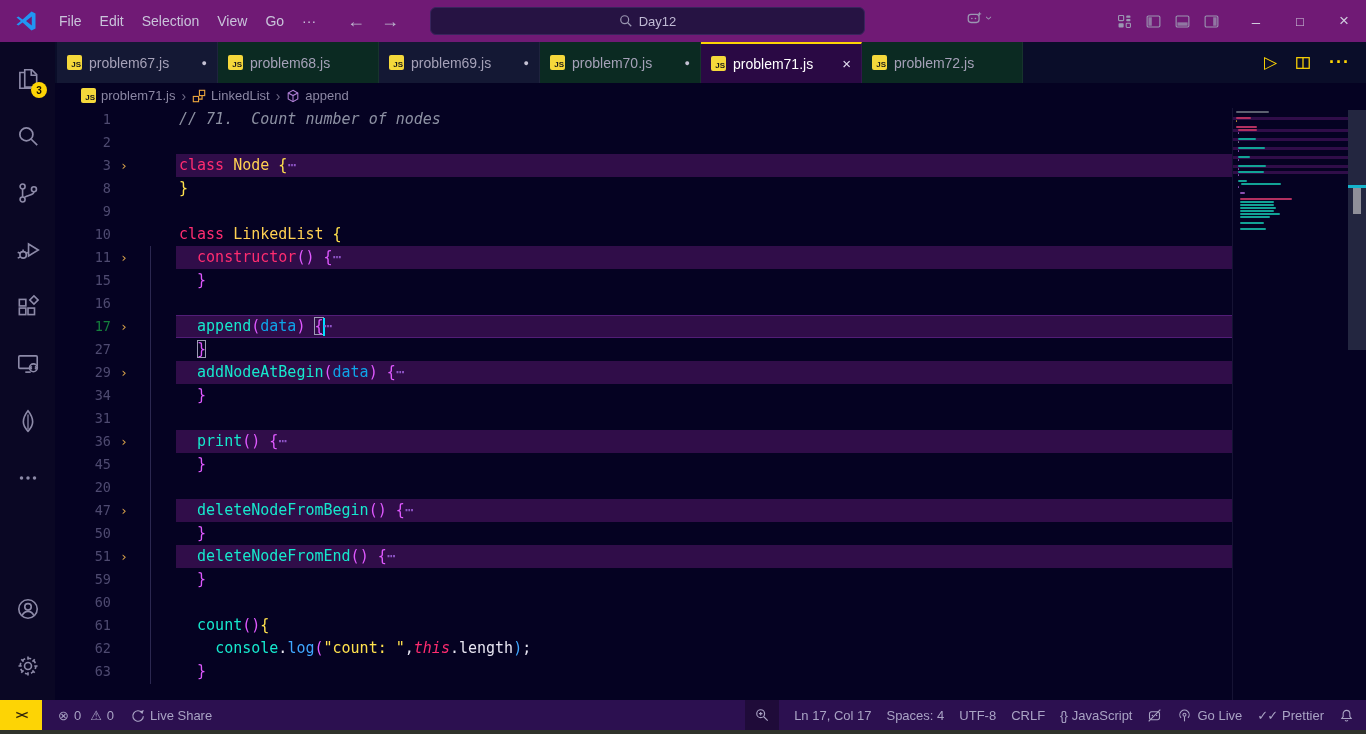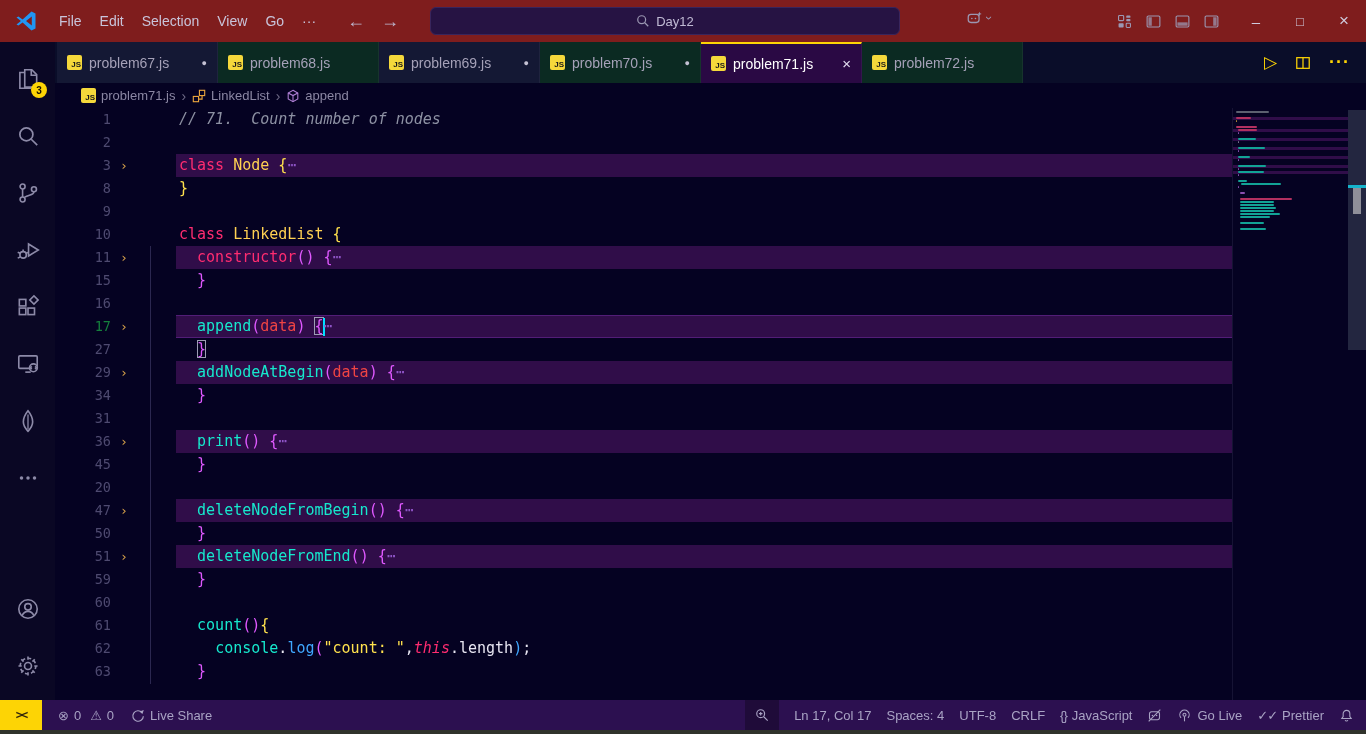--- a/index.html
+++ b/index.html
@@ -1,26 +1,26 @@
 <!DOCTYPE html>
 <html><head>
 <meta charset="utf-8">
 <style>
   * { margin:0; padding:0; box-sizing:border-box; }
   html,body { width:1366px; height:734px; overflow:hidden; background:#050222;
               font-family:"Liberation Sans", sans-serif; }
 
   
-  .titlebar { height:42px; background:#7f1d1d; display:flex; align-items:center; position:relative; }
+  .titlebar { height:42px; background:#701a75; display:flex; align-items:center; position:relative; }
   .logo { width:24px; height:24px; margin:0 12px 0 14px; }
   .menus { display:flex; align-items:center; }
   .menu-item { color:#c9c4da; font-size:14px; padding:4px 9px; cursor:default; }
   .nav-arrows { display:flex; gap:16px; margin-left:22px; color:#bdb8cf; font-size:18px; }
   .nav-arrows span { cursor:default; }
-  .searchbox { position:absolute; left:430px; top:7px; width:470px; height:28px;
+  .searchbox { position:absolute; left:430px; top:7px; width:435px; height:28px;
                background:#261343; border:1px solid #38255c; border-radius:6px;
                display:flex; align-items:center; justify-content:center; gap:6px;
                color:#c0bad4; font-size:13px; }
   .copilot { position:absolute; left:966px; top:9px; display:flex; align-items:center; gap:3px; color:#9b97b2; }
   .tb-right { margin-left:auto; display:flex; align-items:center; height:42px; }
   .layout-icons { display:flex; gap:12px; margin-right:14px; }
   .layout-icons span { display:flex; }
   .winbtn { width:44px; height:42px; display:flex; align-items:center; justify-content:center;
             color:#cfcbdd; font-size:15px; }
 
@@ -62,21 +62,21 @@
   .line { display:flex; height:23px; font-family:"DejaVu Sans Mono", monospace; font-size:15px; line-height:23px; position:relative; }
   .ln { width:56px; text-align:right; color:#4e4a70; font-size:13.5px; flex:none; }
   .ln.active { color:#15803d; }
   .foldcol { width:26px; text-align:center; color:#d9a34a; font-size:13px; flex:none; }
   .lcontent { flex:1; white-space:pre; padding-left:3px; position:relative;margin-left:39px; }
   .lcontent.hl { background:#300d49; }
   .lcontent.cur { background:#300d49; box-shadow: inset 0 1px 0 #521d77, inset 0 -1px 0 #521d77; }
   .com{color:#8d91a3;font-style:italic} .kw{color:#ff2c70} .kwi{color:#ff2c70;font-style:italic}
   .cls{color:#ffd152} .b1{color:#ffe14d} .b2{color:#df59ff}
   .b2m{color:#df59ff; box-shadow:inset 0 0 0 1px #9d9db5;}
-  .fn{color:#16e8cd} .param{color:#ef4444} .str{color:#ffe14d} .blue{color:#3fa7ff}
+  .fn{color:#16e8cd} .param{color:#0ea5e9} .str{color:#ffe14d} .blue{color:#3fa7ff}
   .pln{color:#e8e6f2} .foldt{color:#8f55c8; letter-spacing:1px;}
   .cursor { display:inline-block; width:2px; height:18px; background:#00e0ff; vertical-align:middle; margin:0 -1px; }
 
   
   .minimap { width:116px; position:relative; border-left:1px solid rgba(120,120,160,.15); padding-top:3px; }
   .mm-row { height:3px; position:relative; }
   .mm-row.hl { background:#300d49; }
   .mm-bar { position:absolute; top:0; height:2px; border-radius:1px; }
   .vscroll { width:18px; position:relative; }
   .vs-thumb { position:absolute; left:0; top:2px; width:18px; height:240px; background:#232640; }

